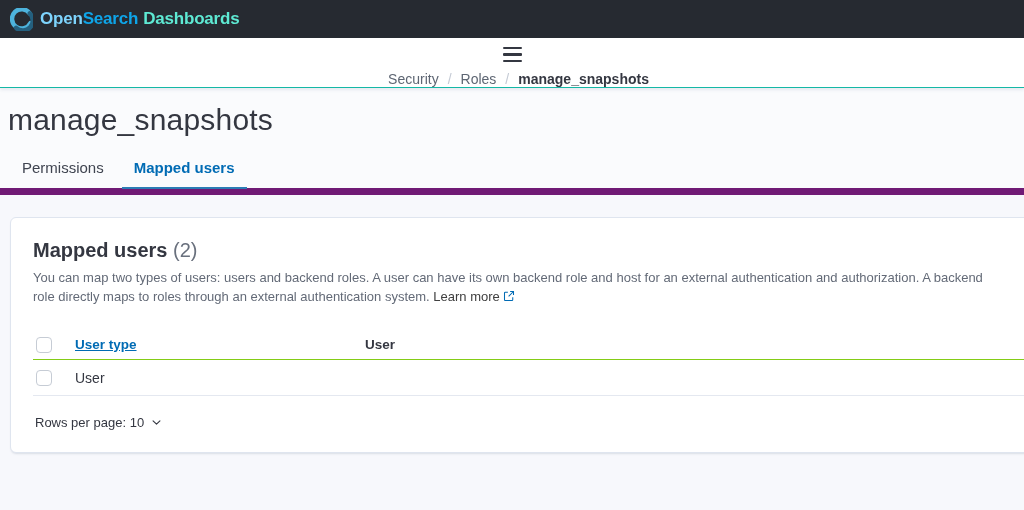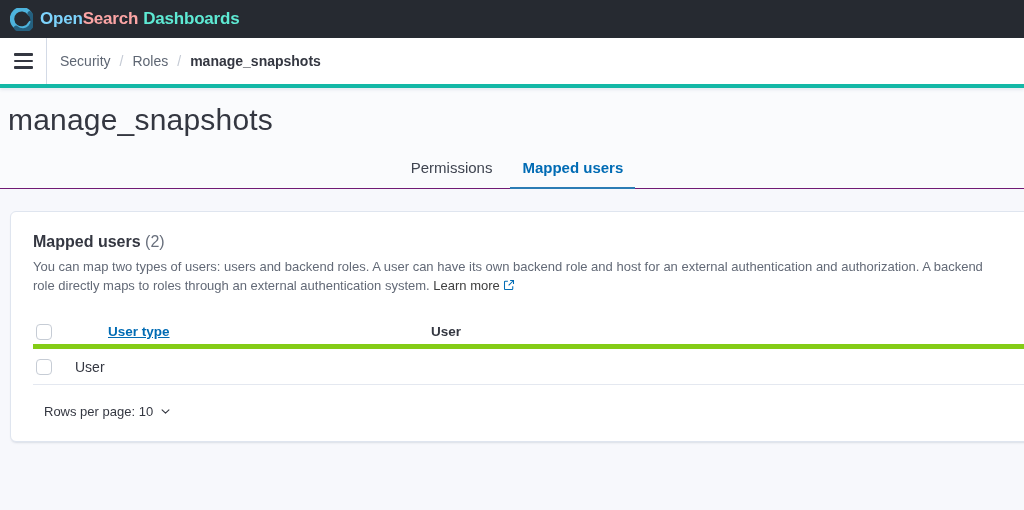--- a/index.html
+++ b/index.html
@@ -14,33 +14,34 @@
   .app-header {
     height: 38px;
     background: #262a31;
     display: flex;
     align-items: center;
     padding: 0 10px;
   }
   .logo-mark { width: 23px; height: 23px; margin-right: 7px; }
   .brand { font-size: 17px; font-weight: 700; letter-spacing: -0.2px; white-space: nowrap; }
   .brand-open { color: #7dd3fc; }
-  .brand-search { color: #fca5a5; }
+  .brand-search { color: #0ea5e9; }
   .brand-dash { color: #5eead4; margin-left: 5px; }
 
   
   .nav-bar {
     height: 50px;
     background: #ffffff;
     display: flex;
     align-items: center;
-    border-bottom: 4px solid #14b8a6;
+    border-bottom: 1px solid #14b8a6;
     box-shadow: 0 2px 3px rgba(163, 173, 190, 0.22);
     position: relative;
     z-index: 2;
+    flex-direction: column;
   }
   .menu-btn {
     width: 46px;
     height: 100%;
     display: flex;
     align-items: center;
     justify-content: center;
     background: none;
     border: none;
     cursor: pointer;
@@ -66,22 +67,21 @@
     font-weight: 400;
     color: #343741;
     padding: 15px 0 0 8px;
     letter-spacing: 0.2px;
   }
   .tabs {
     display: flex;
     gap: 6px;
     margin-top: 12px;
     padding-left: 10px;
-    border-bottom: 1px solid #701a75;
-    justify-content: center;
+    border-bottom: 7px solid #701a75;
   }
   .tab {
     padding: 10px 12px 11px 12px;
     font-size: 15px;
     color: #3f4450;
     cursor: pointer;
     border-bottom: 2px solid transparent;
     margin-bottom: -1px;
   }
   .tab.selected {
@@ -93,41 +93,41 @@
   
   .page-body { padding: 22px 0 0 10px; }
   .panel {
     width: 1040px;
     background: #ffffff;
     border: 1px solid #dfe5ef;
     border-radius: 6px;
     box-shadow: 0 2px 2px -1px rgba(152, 162, 179, 0.3);
     padding: 21px 24px 18px 22px;
   }
-  .panel-title { font-size: 16px; font-weight: 700; color: #343741; }
+  .panel-title { font-size: 20px; font-weight: 700; color: #343741; }
   .panel-count { font-weight: 400; color: #69707d; }
   .panel-desc {
     margin-top: 7px;
     max-width: 968px;
     font-size: 13px;
     line-height: 18.5px;
     color: #636a77;
   }
   .learn-more {
     color: #404040;
     text-decoration: none;
     cursor: pointer;
     white-space: nowrap;
   }
   .ext-icon { vertical-align: -1px; margin-left: 3px; }
 
   
   .table { margin-top: 24px; }
   .t-row { display: flex; align-items: center; border-bottom: 1px solid #e4e8f0; }
-  .t-head { height: 30px; border-bottom: 5px solid #84cc16; gap: 33px; }
+  .t-head { height: 30px; border-bottom: 1px solid #84cc16; }
   .t-row.body-row { height: 36px; font-size: 14px; color: #343741; }
   .c-check { width: 42px; padding-left: 3px; display: flex; align-items: center; }
   .c-type { width: 290px; font-size: 14px; }
   .c-user { flex: 1; font-size: 14px; }
   .t-head .c-type { font-size: 13.5px; }
   .t-head .c-user { font-size: 13.5px; font-weight: 700; color: #343741; }
   .sort-link {
     color: #006bb4;
     font-weight: 700;
     text-decoration: underline;
@@ -148,21 +148,20 @@
     display: inline-flex;
     align-items: center;
     gap: 7px;
     background: none;
     border: none;
     font-family: "Liberation Sans", sans-serif;
     font-size: 13px;
     color: #343741;
     cursor: pointer;
     padding: 4px 2px;
-    margin-left: 9px;
   }
 </style>
 </head>
 <body>
 
 <header class="app-header">
   <svg class="logo-mark" viewBox="0 0 32 32" aria-hidden="true">
     <path d="M27.5 7.5 A13.5 13.5 0 1 0 28.5 21" stroke="#4db3dd" stroke-width="6.2" fill="none" stroke-linecap="round"></path>
     <path d="M8.5 27.5 A13.5 13.5 0 0 0 27.5 7.5" stroke="#24607f" stroke-width="6.2" fill="none" stroke-linecap="round"></path>
   </svg>

